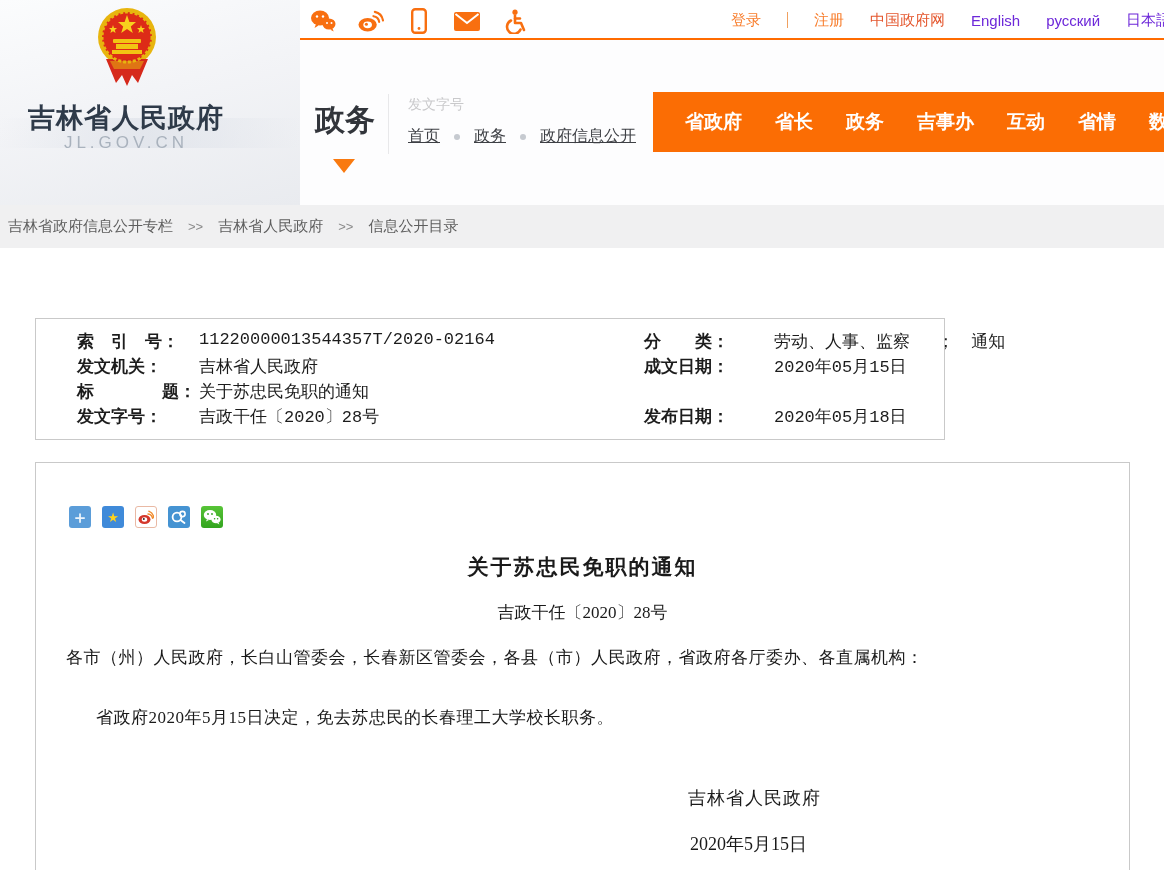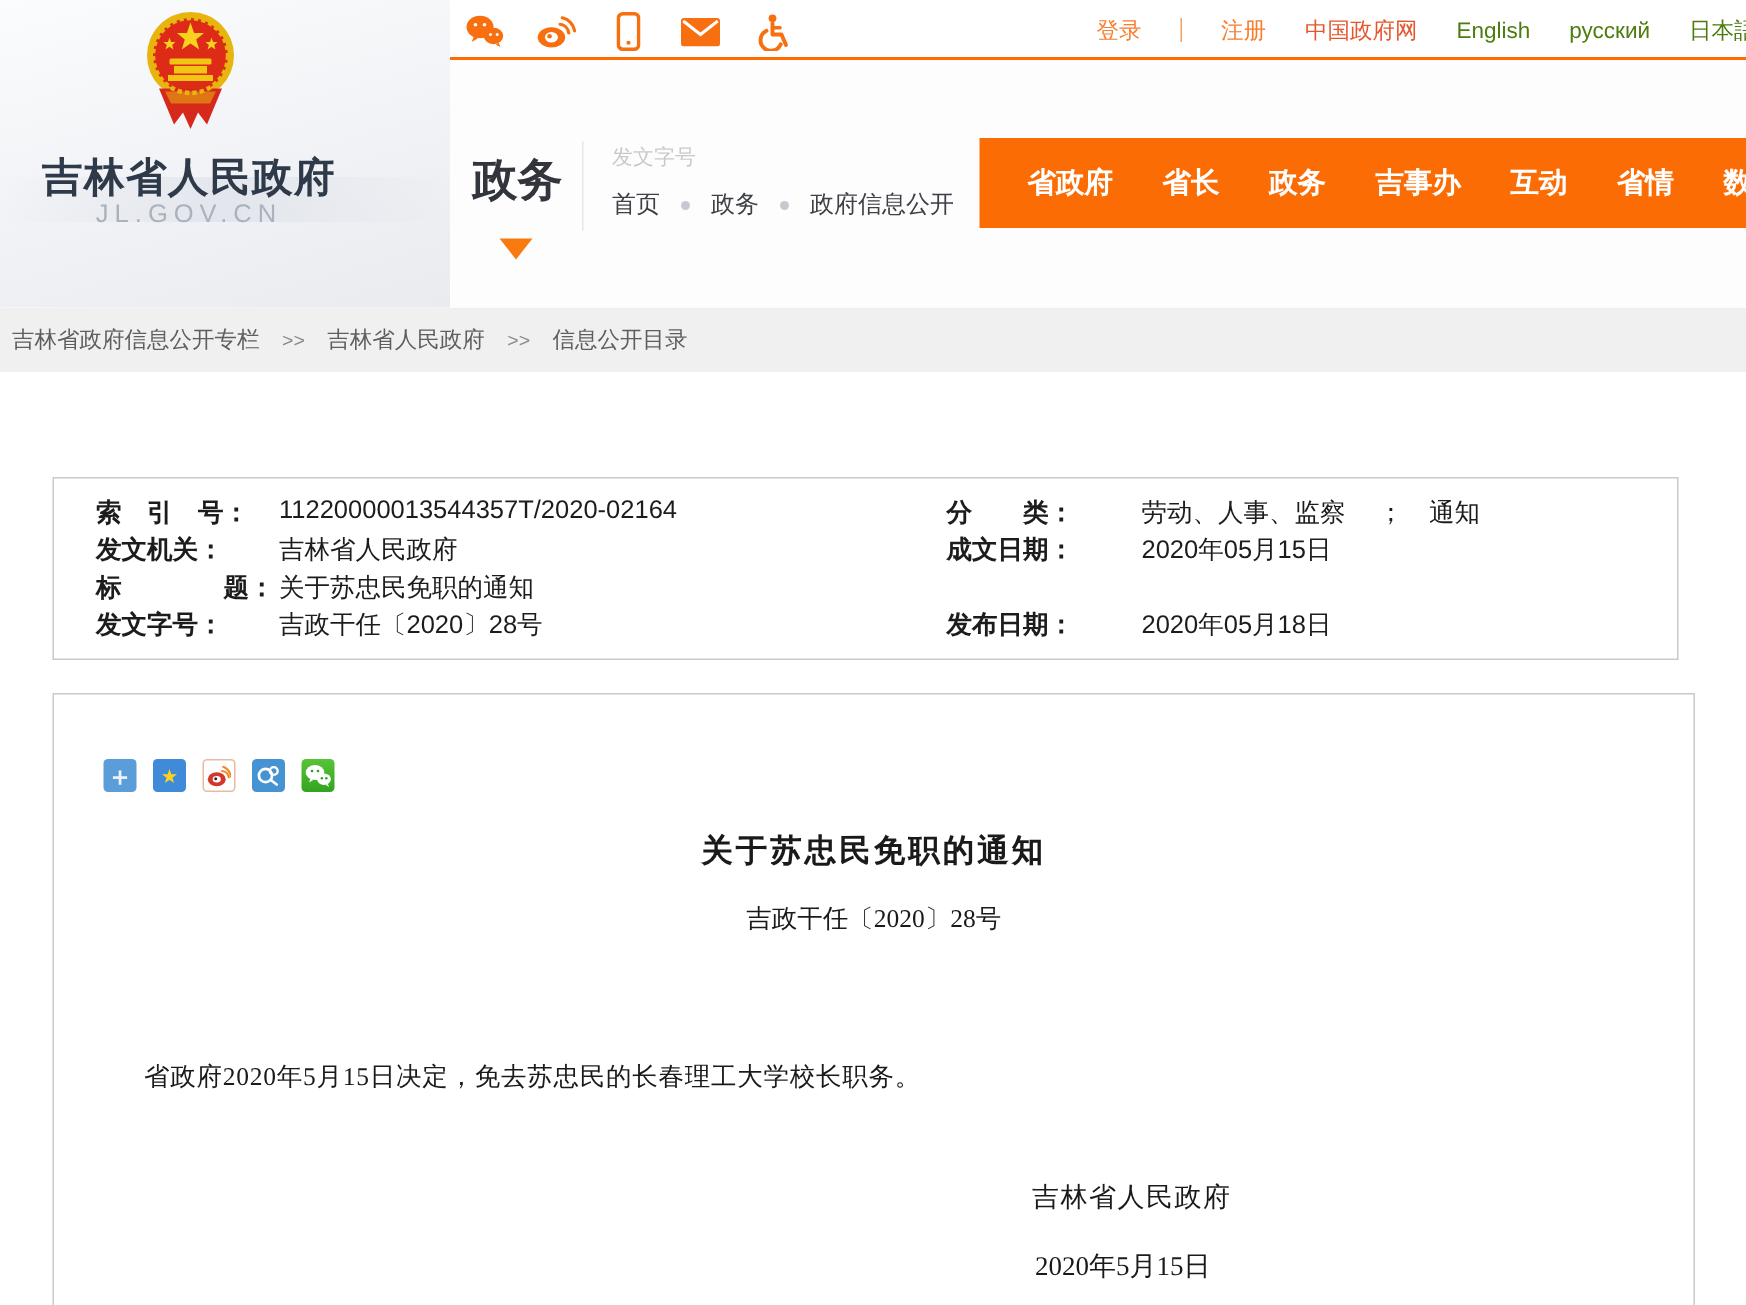--- a/index.html
+++ b/index.html
@@ -19,47 +19,47 @@
     font-size:17px; color:#a9b2bd; letter-spacing:4px; z-index:2; }
 
   .top-bar { position:absolute; left:300px; top:0; width:864px; height:40px; background:#fff;
     border-bottom:2px solid #ff6b00; }
   .top-icons { position:absolute; left:310px; top:8px; display:flex; gap:22px; align-items:center; height:26px; }
   .top-icons .ticon { display:inline-flex; width:26px; height:26px; align-items:center; justify-content:center; cursor:pointer; }
   .top-links { position:absolute; left:731px; top:0; height:40px; display:flex; align-items:center;
     gap:26px; white-space:nowrap; font-size:15px; }
   .tl-orange { color:#f87d2c; cursor:pointer; }
   .tl-red { color:#e4572e; cursor:pointer; }
-  .tl-dark { color:#4d7c0f; cursor:pointer; }
+  .tl-dark { color:#6d28d9; cursor:pointer; }
   .tl-div { width:1px; height:16px; background:#f0a060; }
 
   .page-title { position:absolute; left:315px; top:100px; font-size:30px; font-weight:bold; color:#32353b; }
   .title-triangle { position:absolute; left:333px; top:159px; width:0; height:0;
     border-left:11px solid transparent; border-right:11px solid transparent; border-top:14px solid #f97a10; }
   .v-divider { position:absolute; left:388px; top:94px; width:1px; height:60px; background:#e8e8ea; }
   .loc-label { position:absolute; left:408px; top:96px; font-size:14px; color:#c9c9cb; }
   .loc-crumbs { position:absolute; left:408px; top:126px; display:flex; align-items:center; gap:14px;
-    font-size:16px; color:#3e4045; }
+    font-size:16px; color:#3e4045;text-decoration:underline; }
   .loc-crumbs .crumb { cursor:pointer; }
   .dot-sep { width:6px; height:6px; border-radius:50%; background:#c6cad0; }
 
   .main-nav { position:absolute; left:653px; top:92px; width:511px; height:60px; background:#fb6d04;
     display:flex; align-items:center; gap:33px; padding-left:32px; overflow:hidden; }
   .main-nav .nav-item { color:#fff; font-size:19px; font-weight:bold; white-space:nowrap;
     flex:none; cursor:pointer;text-align:center; }
 
   
   .gray-bar { width:1164px; height:43px; background:#f0f0f1; display:flex; align-items:center;
     padding-left:8px; font-size:15px; color:#5e5e5e; }
   .gray-bar .gb-item { cursor:pointer; }
   .gray-bar .gb-sep { margin:0 15px; color:#8a8a8a; font-size:13px; }
 
   
-  .meta-box { margin:70px 0 0 35px; width:1084px; height:122px; border:1px solid #c9c9c9;
-    padding-top:11px; font-family:Liberation Sans, sans-serif; font-size:17px; color:#1c1c1c; }
+  .meta-box { margin:70px 0 0 35px; width:910px; height:122px; border:1px solid #c9c9c9;
+    padding-top:11px; font-family:Liberation Mono, monospace; font-size:17px; color:#1c1c1c;padding-left:13px; }
   .meta-row { position:relative; height:25px; }
   .meta-label { position:absolute; font-weight:bold; white-space:pre; }
   .meta-value { position:absolute; white-space:pre; }
   .ml-l { left:28px; }  .mv-l { left:150px; }
   .ml-r { left:595px; } .mv-r { left:725px; }
 
   
   .doc-box { position:relative; margin:22px 0 0 35px; width:1095px; height:560px;
     border:1px solid #c9c9c9; font-family:"Liberation Serif", serif; color:#1a1a1a; }
   .share-row { position:absolute; left:33px; top:43px; display:flex; gap:11px; }
@@ -246,16 +246,17 @@
         <ellipse cx="13" cy="10.5" rx="4.6" ry="3.8" fill="#fff"></ellipse>
         <path d="M15.5 13.5 l.9 2 -2.3-1.2 Z" fill="#fff"></path>
         <circle cx="11.6" cy="9.8" r=".8" fill="#2ea01f"></circle>
           <circle cx="14.6" cy="9.8" r=".8" fill="#2ea01f"></circle>
       </svg>
     </span>
   </div>
 
   <div class="doc-title">关于苏忠民免职的通知</div>
   <div class="doc-number">吉政干任〔2020〕28号</div>
+  <div class="doc-para1">各市（州）人民政府，长白山管委会，长春新区管委会，各县（市）人民政府，省政府各厅委办、各直属机构：</div>
   <div class="doc-para2">省政府2020年5月15日决定，免去苏忠民的长春理工大学校长职务。</div>
   <div class="doc-signer">吉林省人民政府</div>
   <div class="doc-date">2020年5月15日</div>
 </div>
 
 </body></html>

